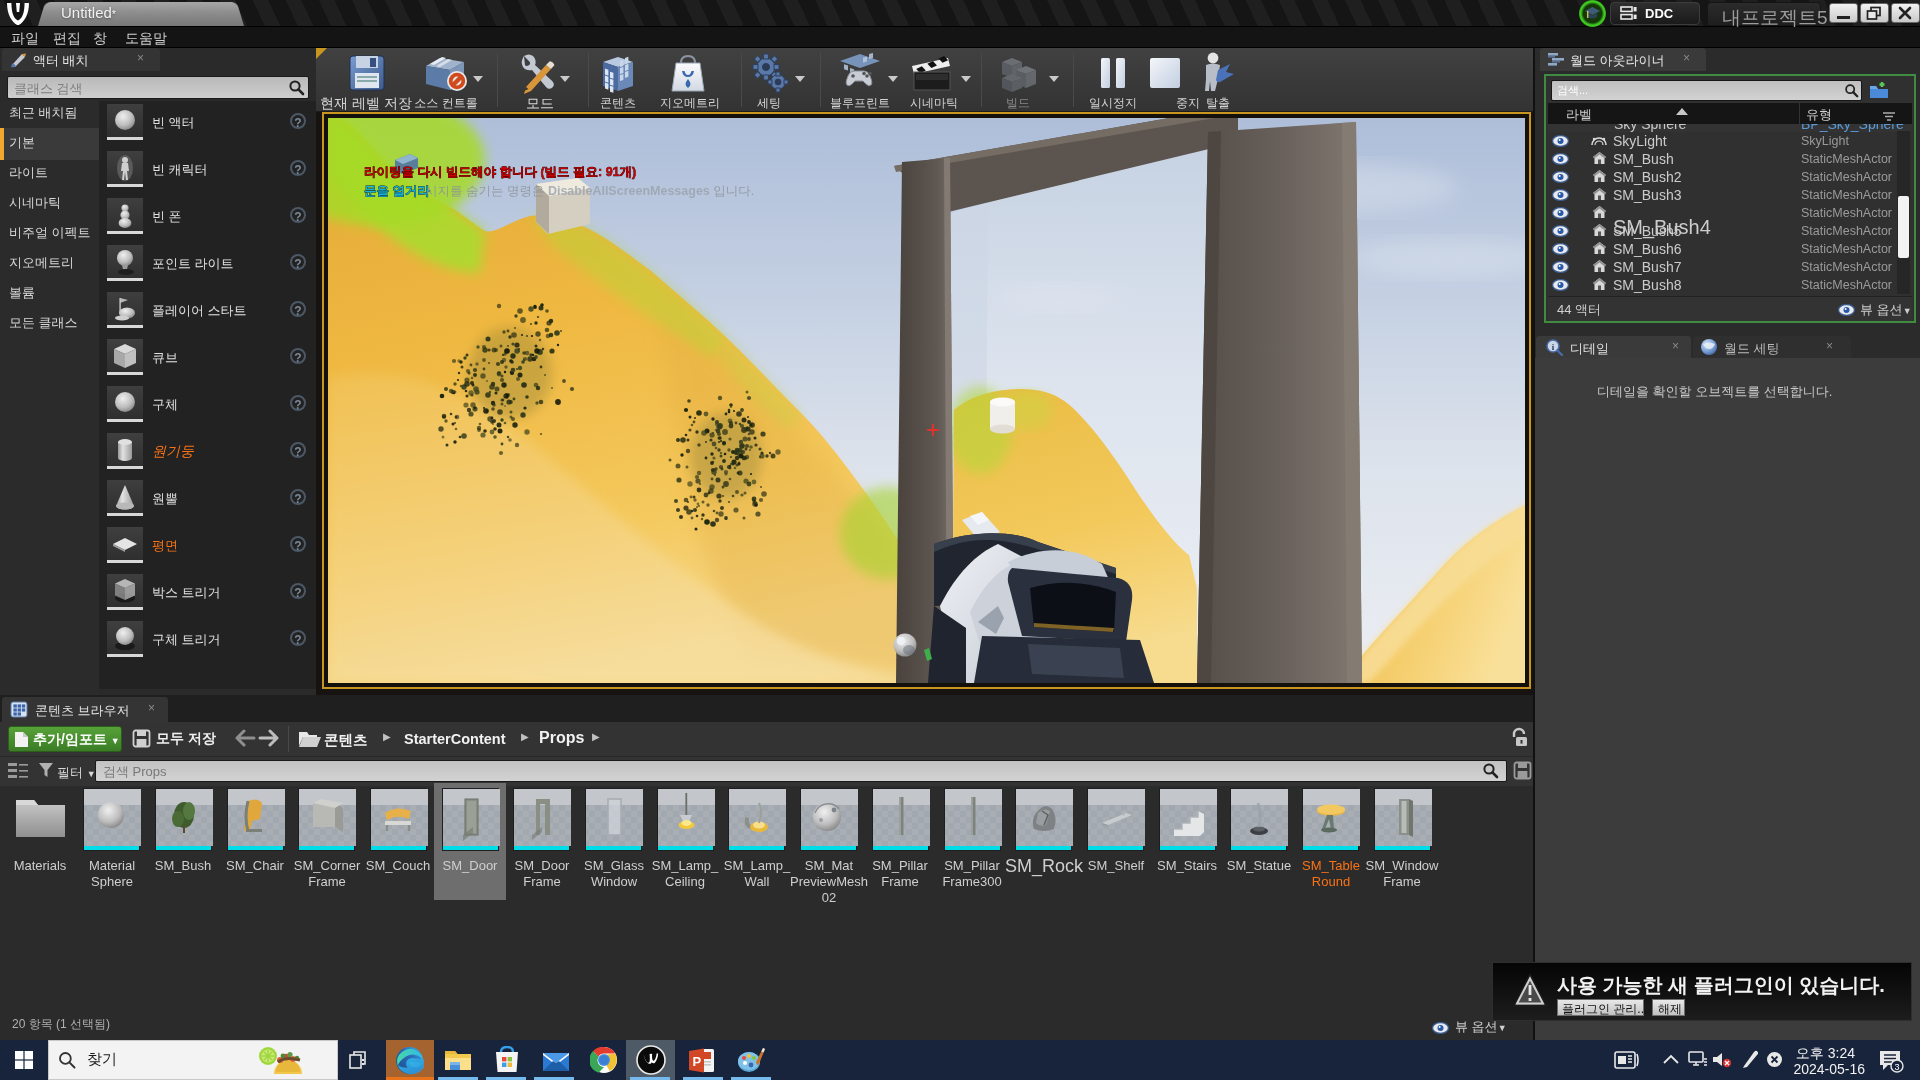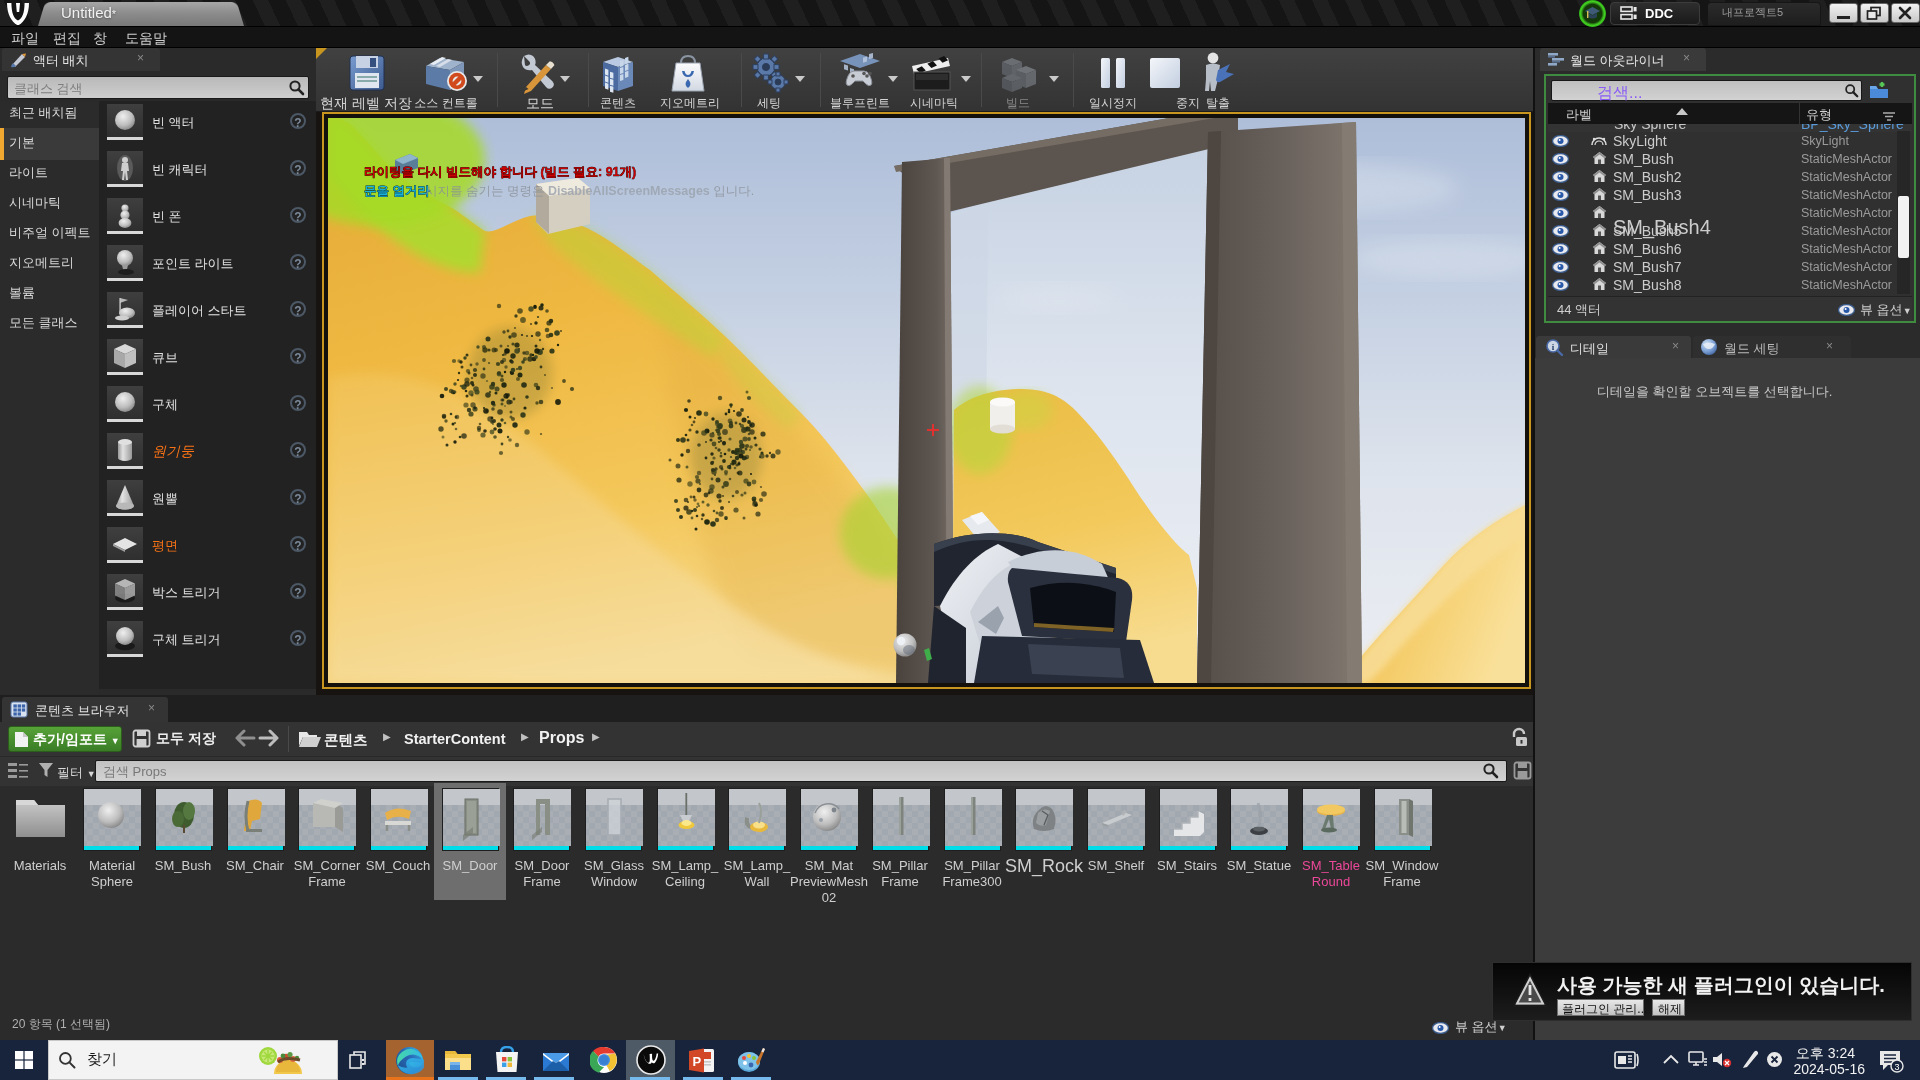--- a/index.html
+++ b/index.html
@@ -30,21 +30,21 @@
       <rect x="1" y="1" width="11" height="4.4"></rect>
       <rect x="1" y="8.6" width="11" height="4.4"></rect>
     </g>
     <g fill="#e8e8e8">
       <rect x="13.6" y="1" width="3" height="4.4"></rect>
       <rect x="13.6" y="8.6" width="3" height="4.4"></rect>
     </g>
   </svg>
 <div class="tx" style="left:1645px;top:6px;font-size:13px;font-weight:bold;color:#fff;">DDC</div>
 <div class="abs" style="left:1707px;top:2px;width:114px;height:24px;background:linear-gradient(#2b2b2b,#1e1e1e);border:1px solid #151515;border-radius:4px 4px 0 0;"></div>
-<div class="tx" style="left:1722px;top:5px;font-size:11px;color:#9d9d9d;">내프로젝트5</div>
+<div class="tx" style="left:1722px;top:5px;font-size:19px;color:#9d9d9d;">내프로젝트5</div>
 
 <div class="abs" style="left:1829px;top:3px;width:29px;height:20px;background:linear-gradient(#f2f2f2,#c9c9c9);border:1px solid #666;border-radius:3px;"></div>
 <div class="abs" style="left:1837px;top:16px;width:13px;height:3px;background:#222;"></div>
 <div class="abs" style="left:1860px;top:3px;width:29px;height:20px;background:linear-gradient(#f2f2f2,#c9c9c9);border:1px solid #666;border-radius:3px;"></div>
 <svg class="abs" style="left:1866px;top:6px" width="17" height="15" viewBox="0 0 17 15">
     <rect x="5" y="1.5" width="9" height="8" fill="none" stroke="#222" stroke-width="1.7"></rect>
     <rect x="1.5" y="5" width="9" height="8" fill="#e8e8e8" stroke="#222" stroke-width="1.7"></rect>
   </svg>
 <div class="abs" style="left:1891px;top:3px;width:29px;height:20px;background:linear-gradient(#f2f2f2,#c9c9c9);border:1px solid #666;border-radius:3px;"></div>
 <svg class="abs" style="left:1897px;top:5px" width="16" height="16" viewBox="0 0 16 16">
@@ -965,21 +965,21 @@
  <g fill="#5a7090">
       <rect x="2" y="5" width="7" height="1.6"></rect>
       <rect x="6" y="10" width="8" height="1.6"></rect>
     </g>
 </svg>
 <div class="tx" style="left:1570px;top:52px;font-size:13px;color:#e4e4e4;">월드 아웃라이너</div>
 <div class="tx" style="left:1683px;top:51px;font-size:12px;color:#8a8a8a;">×</div>
 
 <div class="abs" style="left:1544px;top:74px;width:372px;height:249px;background:#303030;border:2px solid #3f8b3f;"></div>
 <div class="abs" style="left:1551px;top:80px;width:311px;height:21px;background:linear-gradient(#bfbfbf,#d2d2d2);border:1px solid #171717;border-radius:2px;"></div>
-<div class="tx" style="left:1597px;top:83px;font-size:16px;color:#8b5cf6;">검색...</div>
+<div class="tx" style="left:1557px;top:83px;font-size:11px;color:#ffffff;">검색...</div>
 <svg class="abs" style="left:1844px;top:83px" width="15" height="15" viewBox="0 0 17 17">
     <circle cx="7" cy="7" r="4.6" fill="none" stroke="#222" stroke-width="2"></circle>
     <path d="M10.4 10.4 L15 15" stroke="#222" stroke-width="2.6" stroke-linecap="round"></path>
   </svg>
 <svg class="abs" style="left:1868px;top:80px" width="22" height="20" viewBox="0 0 22 20">
  <path d="M2 6 L8 6 L10 9 L20 9 L20 18 L2 18 Z" fill="#4a8ad8"></path>
     <path d="M2 6 L8 6 L10 9 L2 9 Z" fill="#6aa6e8"></path>
  <path d="M14 2 v5 M11.5 4.5 h5" stroke="#58c858" stroke-width="2.4"></path>
 </svg>
 
@@ -2043,21 +2043,21 @@
         <rect x="9" y="52" width="6" height="6" fill="#8e949c"></rect>
         <rect x="21" y="52" width="6" height="6" fill="#8e949c"></rect>
         <rect x="33" y="52" width="6" height="6" fill="#8e949c"></rect>
         <rect x="45" y="52" width="6" height="6" fill="#8e949c"></rect>
       </g>
       <ellipse cx="28" cy="22" rx="14" ry="5" fill="#e8b44a"></ellipse>
       <ellipse cx="28" cy="20.5" rx="14" ry="5" fill="#f2c860"></ellipse>
       <path d="M24 26 l-5 14 h3 l4 -10 l2 10 h3 l-1 -14 Z" fill="#6a7a6e"></path>
       <ellipse cx="26" cy="41" rx="8" ry="2.4" fill="#5a6a5e"></ellipse>
     </svg><div style="position:absolute;left:0;bottom:0;width:100%;height:4px;background:#00dce8;"></div></div>
-<div class="tx" style="left:1331px;top:858px;font-size:13px;color:#ec4899;text-align:center;transform:translateX(-50%);line-height:16px;">SM_Table<br>Round</div>
+<div class="tx" style="left:1331px;top:858px;font-size:13px;color:#f97316;text-align:center;transform:translateX(-50%);line-height:16px;">SM_Table<br>Round</div>
 <div class="abs" style="left:1374px;top:788px;width:57px;height:63px;background:#888;border:1px solid #1e1e1e;"><svg width="57" height="57" viewBox="0 0 57 57">
       <rect width="57" height="57" fill="#a9aeb5"></rect>
       <rect width="57" height="16" fill="#c3c7cc"></rect>
       <g opacity="0.22">
         <rect x="-3" y="16" width="6" height="6" fill="#8e949c"></rect>
         <rect x="9" y="16" width="6" height="6" fill="#8e949c"></rect>
         <rect x="21" y="16" width="6" height="6" fill="#8e949c"></rect>
         <rect x="33" y="16" width="6" height="6" fill="#8e949c"></rect>
         <rect x="45" y="16" width="6" height="6" fill="#8e949c"></rect>
         <rect x="3" y="22" width="6" height="6" fill="#8e949c"></rect>

